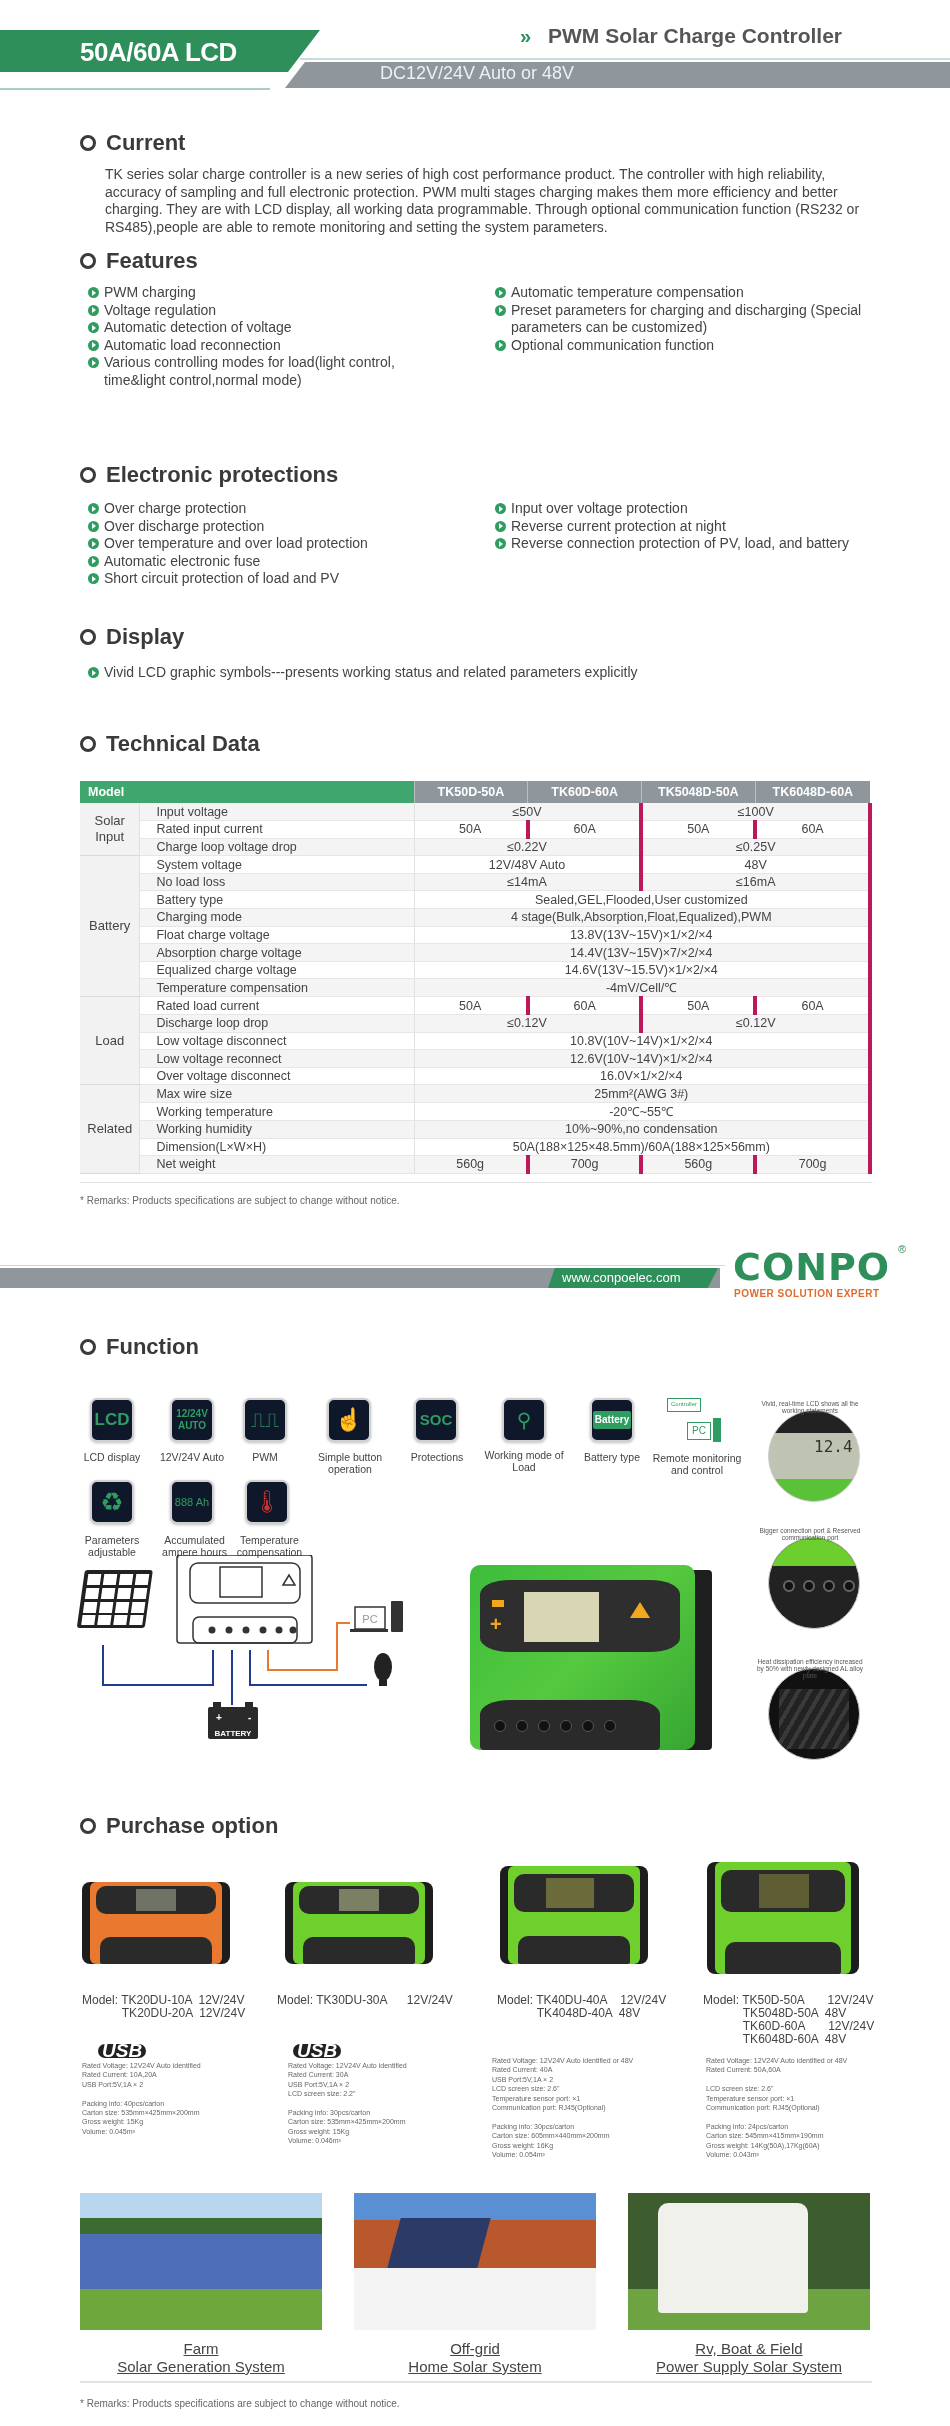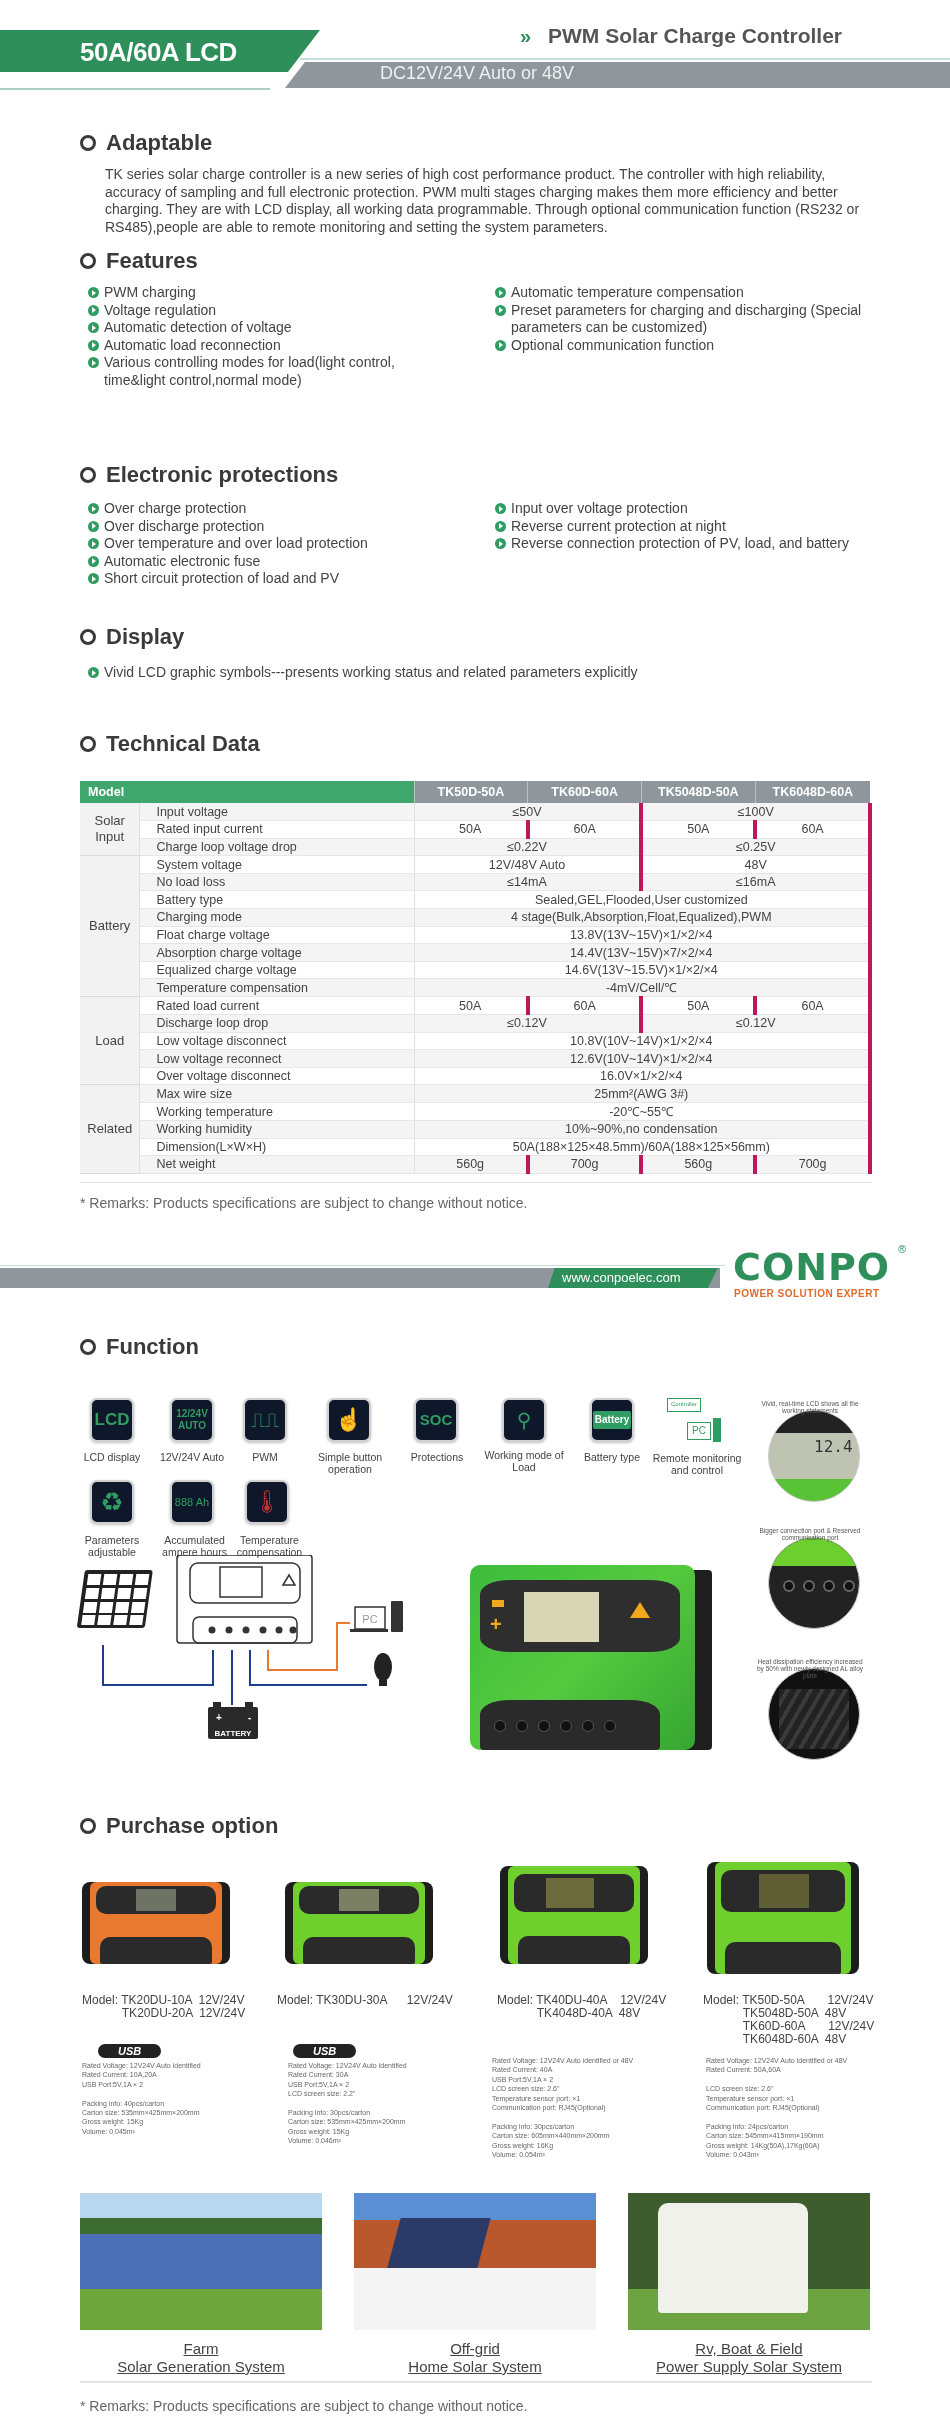--- a/index.html
+++ b/index.html
@@ -28,21 +28,21 @@
   
   table.spec { position: absolute; left: 80px; top: 781px; width: 792px; border-collapse: collapse; font-size: 12.5px; color: #444; }
   table.spec th { height: 22px; font-weight: bold; color: #fff; font-size: 12.5px; }
   table.spec th.model { background: #3fa66e; text-align: left; padding-left: 8px; }
   table.spec th.mcol { background: #8f979d; border-left: 1px solid #b8bec2; text-align: center; }
   table.spec td { height: 17.6px; border-bottom: 1px solid #e6e6e6; }
   table.spec td.grp { background: #f2f2f2; text-align: center; vertical-align: middle; border-right: 1px solid #e0e0e0; font-size: 13px; line-height: 16px; border-bottom: 1px solid #dadada; }
   table.spec td.lbl { padding-left: 16px; border-right: 1px solid #e0e0e0; }
   table.spec tr:nth-child(even) td.lbl, table.spec tr:nth-child(even) td.val { background: #f4f4f4; }
   table.spec td.val { text-align: center; border-right: 4px solid #be185d; }
-  .remark { font-size: 14px; color: #666; }
+  .remark { font-size: 10px; color: #666; }
   .hr { height: 1px; background: #e2e2e2; }
 
   
   .band-gray { left: 0; top: 1268px; width: 720px; height: 20px; background: #8f979d; }
   .band-green { left: 548px; top: 1268px; width: 170px; height: 20px; background: #2f8f5b; clip-path: polygon(4% 0, 100% 0, 94% 100%, 0 100%); }
   .band-url { left: 562px; top: 1270px; font-size: 13px; color: #fff; font-weight: normal; }
   .band-line { left: 0; top: 1265px; width: 725px; height: 1px; background: #c4dfd5; }
   .logo { left: 733px; top: 1245px; font-size: 38px; font-weight: bold; color: #2f8f5b; letter-spacing: 1px; font-family: "DejaVu Sans", sans-serif; }
   .logo-reg { left: 898px; top: 1243px; font-size: 11px; color: #2f8f5b; }
   .logo-sub { left: 734px; top: 1288px; font-size: 10px; font-weight: bold; color: #e06b2a; letter-spacing: 0.5px; }
@@ -51,21 +51,21 @@
   .ficon { position: absolute; width: 44px; height: 44px; border: 2px solid #d0d0d0; border-radius: 7px; background: #0f172a; box-shadow: 0 1px 3px rgba(0,0,0,0.25); display: flex; align-items: center; justify-content: center; color: #2f9d62; font-weight: bold; font-size: 14px; text-align: center; line-height: 12px; }
   .flabel { position: absolute; font-size: 10.5px; color: #444; text-align: center; line-height: 12px; width: 90px; }
 
   
   .ctrl { position: absolute; border-radius: 8px; }
   .ctrl .panel { position: absolute; background: #2a2a2a; border-radius: 10px; }
   .ctrl .lcd { position: absolute; background: #b9bd9c; }
 
   .pmodel { position: absolute; font-size: 12px; color: #444; line-height: 13px; white-space: pre; }
   .pspec { position: absolute; font-size: 7px; color: #666; line-height: 9.4px; white-space: pre; }
-  .usb { position: absolute; font-size: 11px; font-weight: bold; font-style: italic; color: #fff; background: #222; border-radius: 8px; padding: 0 20px; line-height: 14px; }
+  .usb { position: absolute; font-size: 19px; font-weight: bold; font-style: italic; color: #fff; background: #222; border-radius: 8px; padding: 0 4px; line-height: 14px; }
 
   .app-img { position: absolute; top: 2193px; width: 242px; height: 137px; overflow: hidden; }
   .app-cap { position: absolute; top: 2340px; width: 242px; text-align: center; font-size: 15px; color: #444; line-height: 18px; text-decoration: underline; }
 
   .circle { position: absolute; width: 92px; height: 92px; border-radius: 50%; background: #222; overflow: hidden; border: 1px solid #ccc; }
   .circ-text { position: absolute; font-size: 6.5px; color: #555; width: 110px; text-align: center; }
 </style>
 </head>
 <body>
 
@@ -73,21 +73,21 @@
 <div class="abs hdr-green-text">50A/60A LCD</div>
 <div class="abs hdr-underline"></div>
 <div class="abs hdr-chev">»</div>
 <div class="abs hdr-title" style="left:548px">PWM Solar Charge Controller</div>
 <div class="abs hdr-thinline"></div>
 <div class="abs hdr-gray"></div>
 <div class="abs hdr-gray-text">DC12V/24V Auto or 48V</div>
 
 <div class="abs sec-title" style="left:80px;top:130px">
   <span class="ring"></span>
-  <span>Adaptable</span>
+  <span>Current</span>
 </div>
 <p class="abs para" style="left:105px;top:166px;width:770px">TK series solar charge controller is a new series of high cost performance product. The controller with high reliability, accuracy of sampling and full electronic protection. PWM multi stages charging makes them more efficiency and better charging. They are with LCD display, all working data programmable. Through optional communication function (RS232 or RS485),people are able to remote monitoring and setting the system parameters.</p>
 
 <div class="abs sec-title" style="left:80px;top:248px">
   <span class="ring"></span>
   <span>Features</span>
 </div>
 <ul class="abs bullets" style="left:88px;top:284px;width:360px">
   <li><span class="bicon"></span><span>PWM charging</span></li>
   <li><span class="bicon"></span><span>Voltage regulation</span></li>

